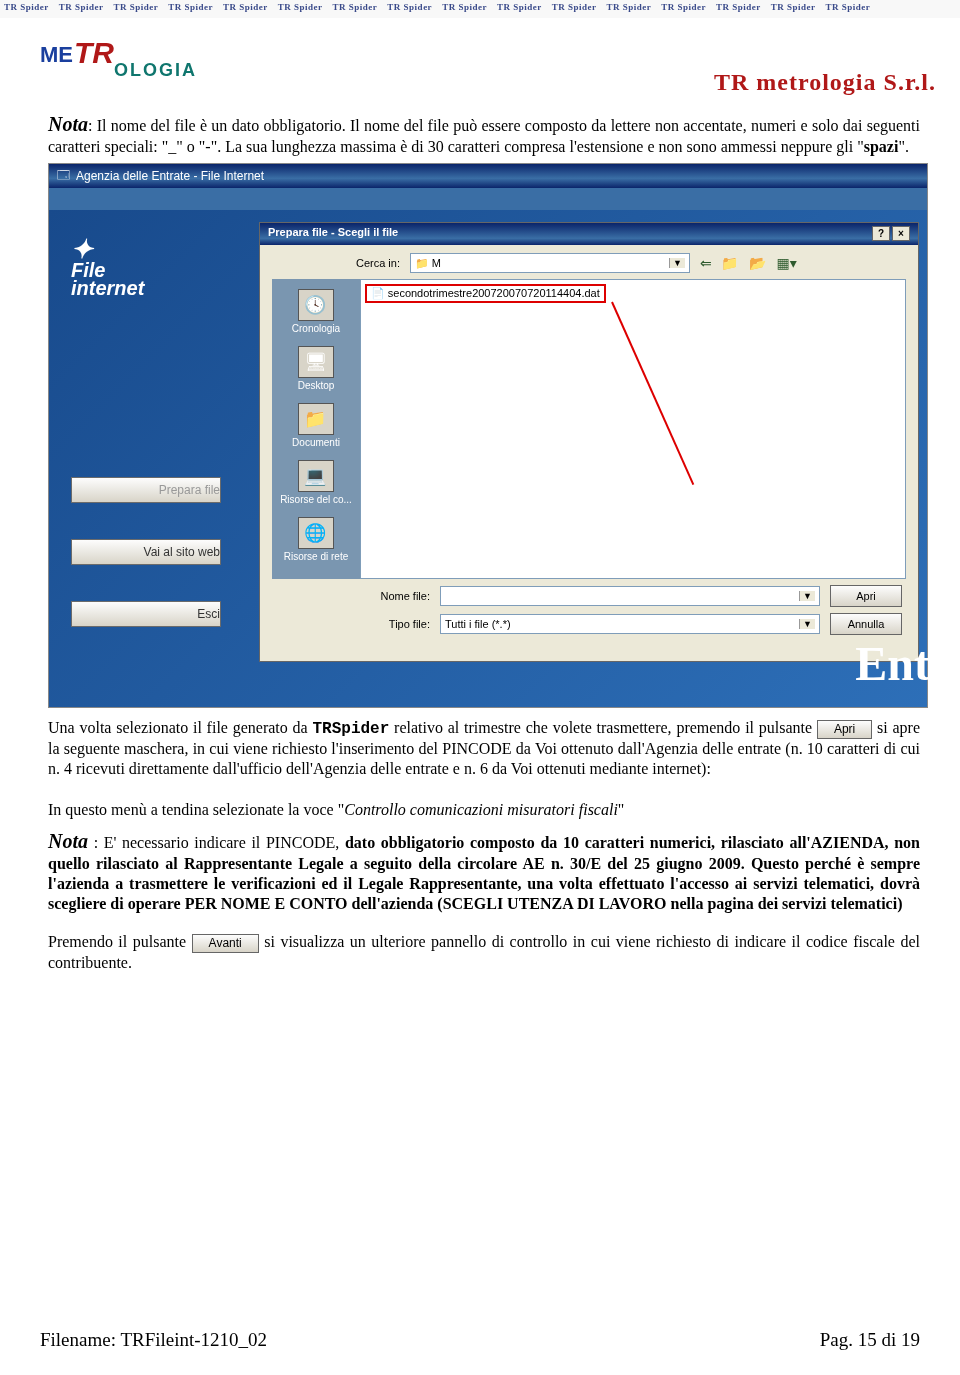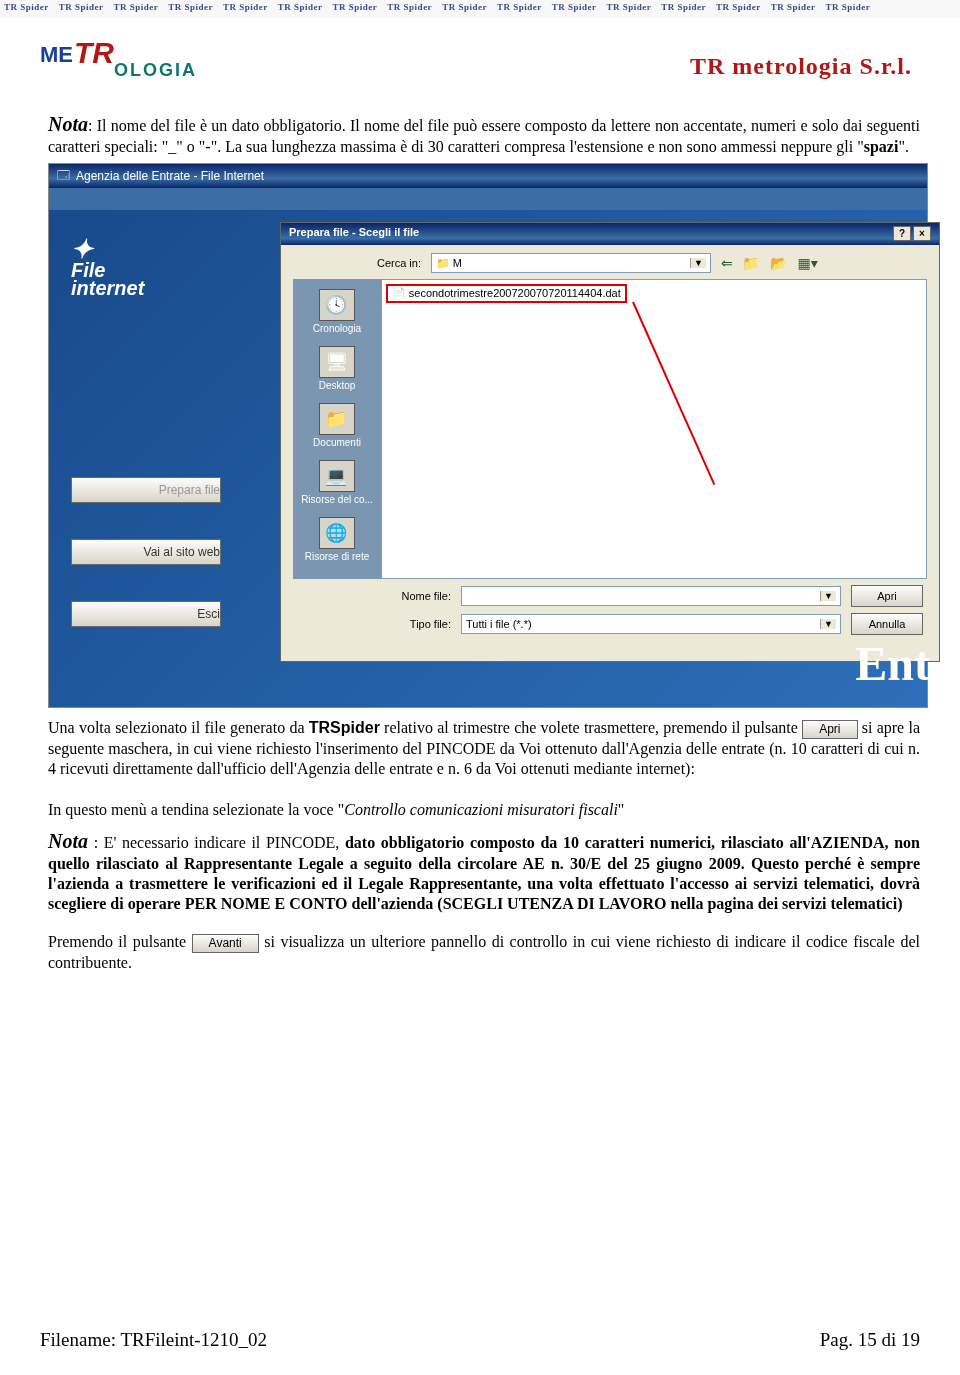--- a/index.html
+++ b/index.html
@@ -19,22 +19,22 @@
     color: #3a4a8a;
     overflow: hidden;
     white-space: nowrap;
     padding: 2px 0 0 4px;
     letter-spacing: 0.5px;
   }
   .watermark-bar span { margin-right: 10px; font-weight: bold; }
   .header {
     display: flex;
     justify-content: space-between;
-    align-items: center;
-    padding: 18px 48px 8px 40px;
+    align-items: flex-end;
+    padding: 18px 24px 8px 40px;
   }
   .logo-box {
     width: 180px;
     height: 60px;
     position: relative;
   }
   .logo-me { color:#1a3f9e; font-weight:bold; font-size:22px; font-family:Arial,sans-serif; position:absolute; top:6px; left:0;}
   .logo-tr { color:#b01818; font-weight:bold; font-size:30px; font-family:Arial,sans-serif; position:absolute; top:0; left:34px; font-style:italic;}
   .logo-ologia { color:#0f766e; font-weight:bold; font-size:18px; font-family:Arial,sans-serif; position:absolute; top:24px; left:74px; letter-spacing:2px;}
   .company {
@@ -107,21 +107,20 @@
     margin-bottom:36px;
     color:#333;
   }
   .left-btn.disabled { color:#999; }
   .dialog {
     position:absolute;
     top:12px; left:210px;
     width:660px; height:440px;
     background:#ece9d8;
     border:1px solid #666;
-    margin-left:21px;
   }
   .dialog-title {
     height:22px;
     background:linear-gradient(#0a246a,#3a6ea5 70%,#0a246a);
     color:#fff;
     font-size:11px;
     font-weight:bold;
     padding:3px 8px;
     display:flex;
     justify-content:space-between;
@@ -206,21 +205,21 @@
   .menu-line { margin:22px 0 10px 0; }
   .italic { font-style:italic; }
   .nota2 { text-align: justify; line-height:1.25; margin-top:6px; }
   .para3 { text-align: justify; line-height:1.25; margin-top:18px; }
   .footer {
     position:absolute;
     bottom:24px; left:40px; right:40px;
     display:flex; justify-content:space-between;
     font-size:19px;
   }
-  .courier { font-family:Liberation Sans, sans-serif; font-weight:bold; }
+  .courier { font-family:Liberation Mono, monospace; font-weight:bold; }
 </style>
 </head>
 <body>
 
 <div class="watermark-bar">
   <span>TR Spider</span><span>TR Spider</span><span>TR Spider</span><span>TR Spider</span><span>TR Spider</span><span>TR Spider</span><span>TR Spider</span><span>TR Spider</span><span>TR Spider</span><span>TR Spider</span><span>TR Spider</span><span>TR Spider</span><span>TR Spider</span><span>TR Spider</span><span>TR Spider</span><span>TR Spider</span>
 </div>
 
 <div class="header">
   <div class="logo-box">

